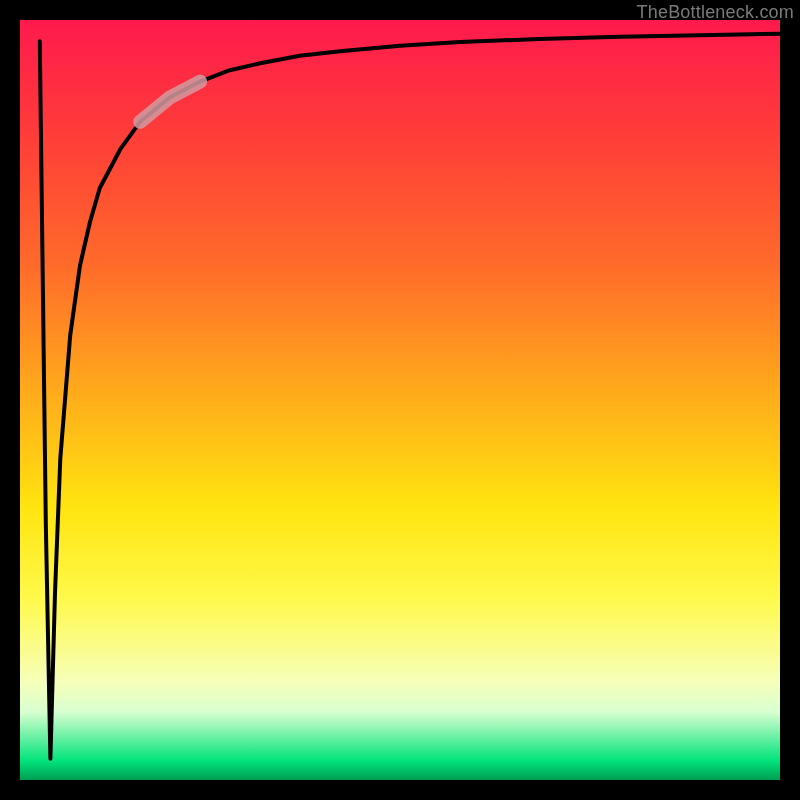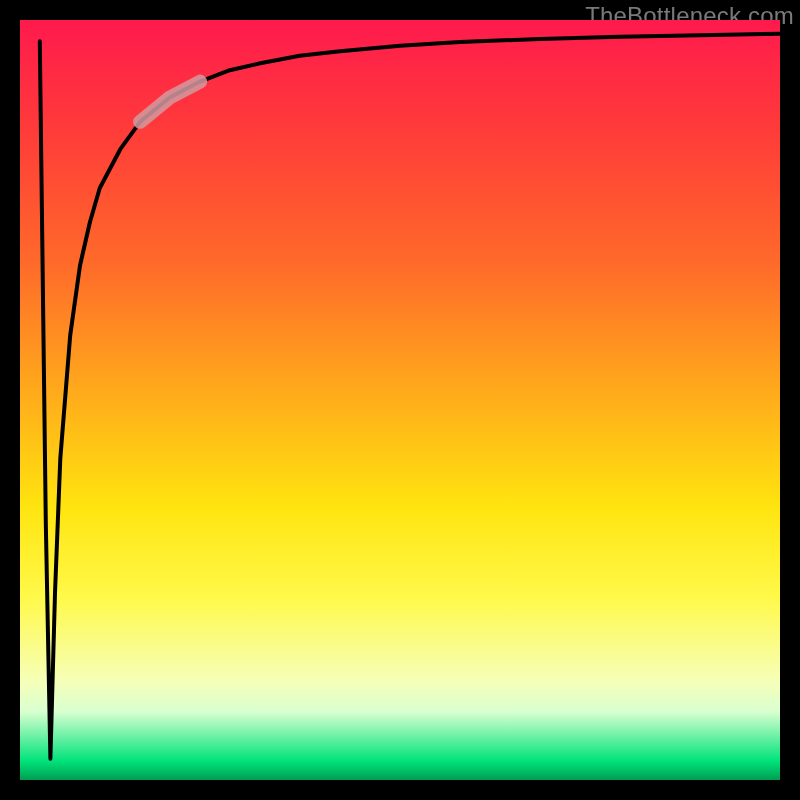--- a/index.html
+++ b/index.html
@@ -36,21 +36,21 @@
       #d9ffd0 91%,
       #00e37a 97.5%,
       #009e52 100%
     );
   }
   .watermark {
     position: absolute;
     top: 2px;
     right: 6px;
     color: #7a7a7a;
-    font-size: 24px;
+    font-size: 18px;
     letter-spacing: 0.2px;
     user-select: none;
   }
   svg.curve {
     position: absolute;
     left: 0;
     top: 0;
   }
 </style>
 </head>

